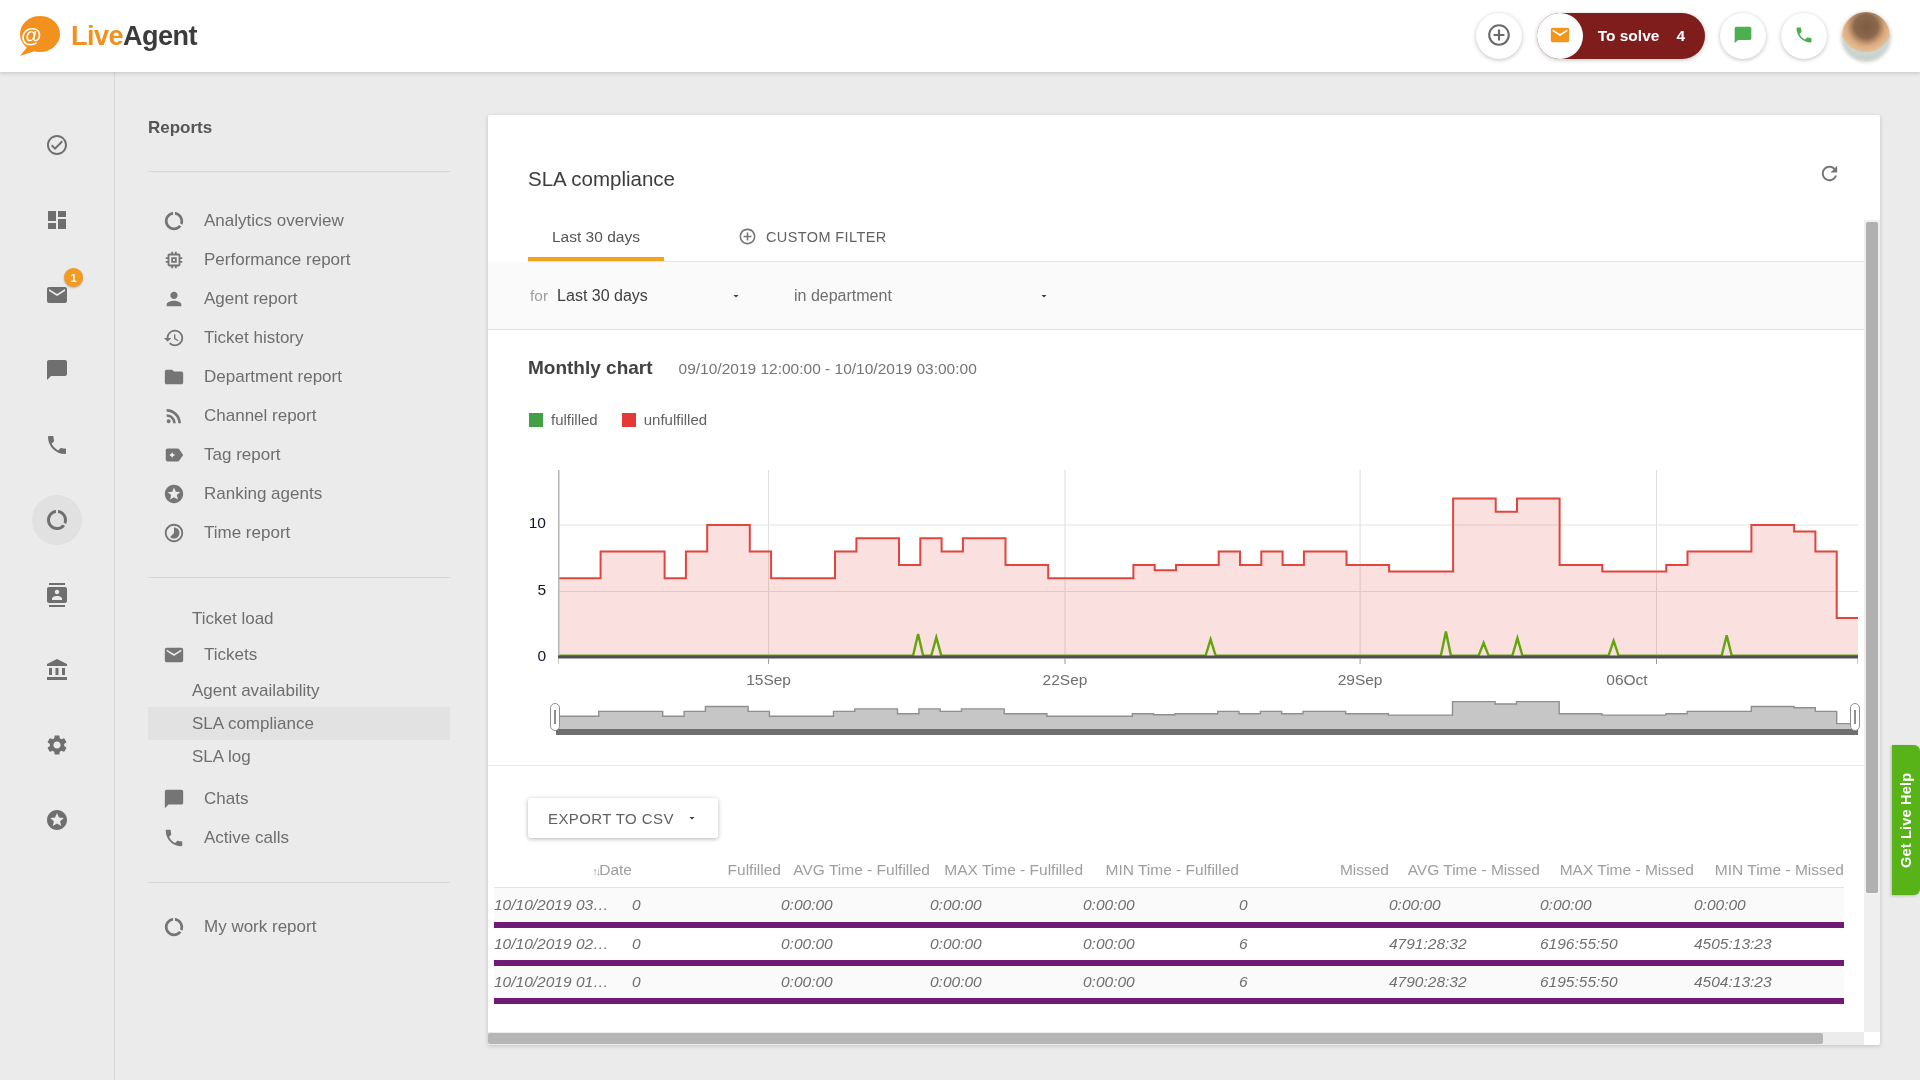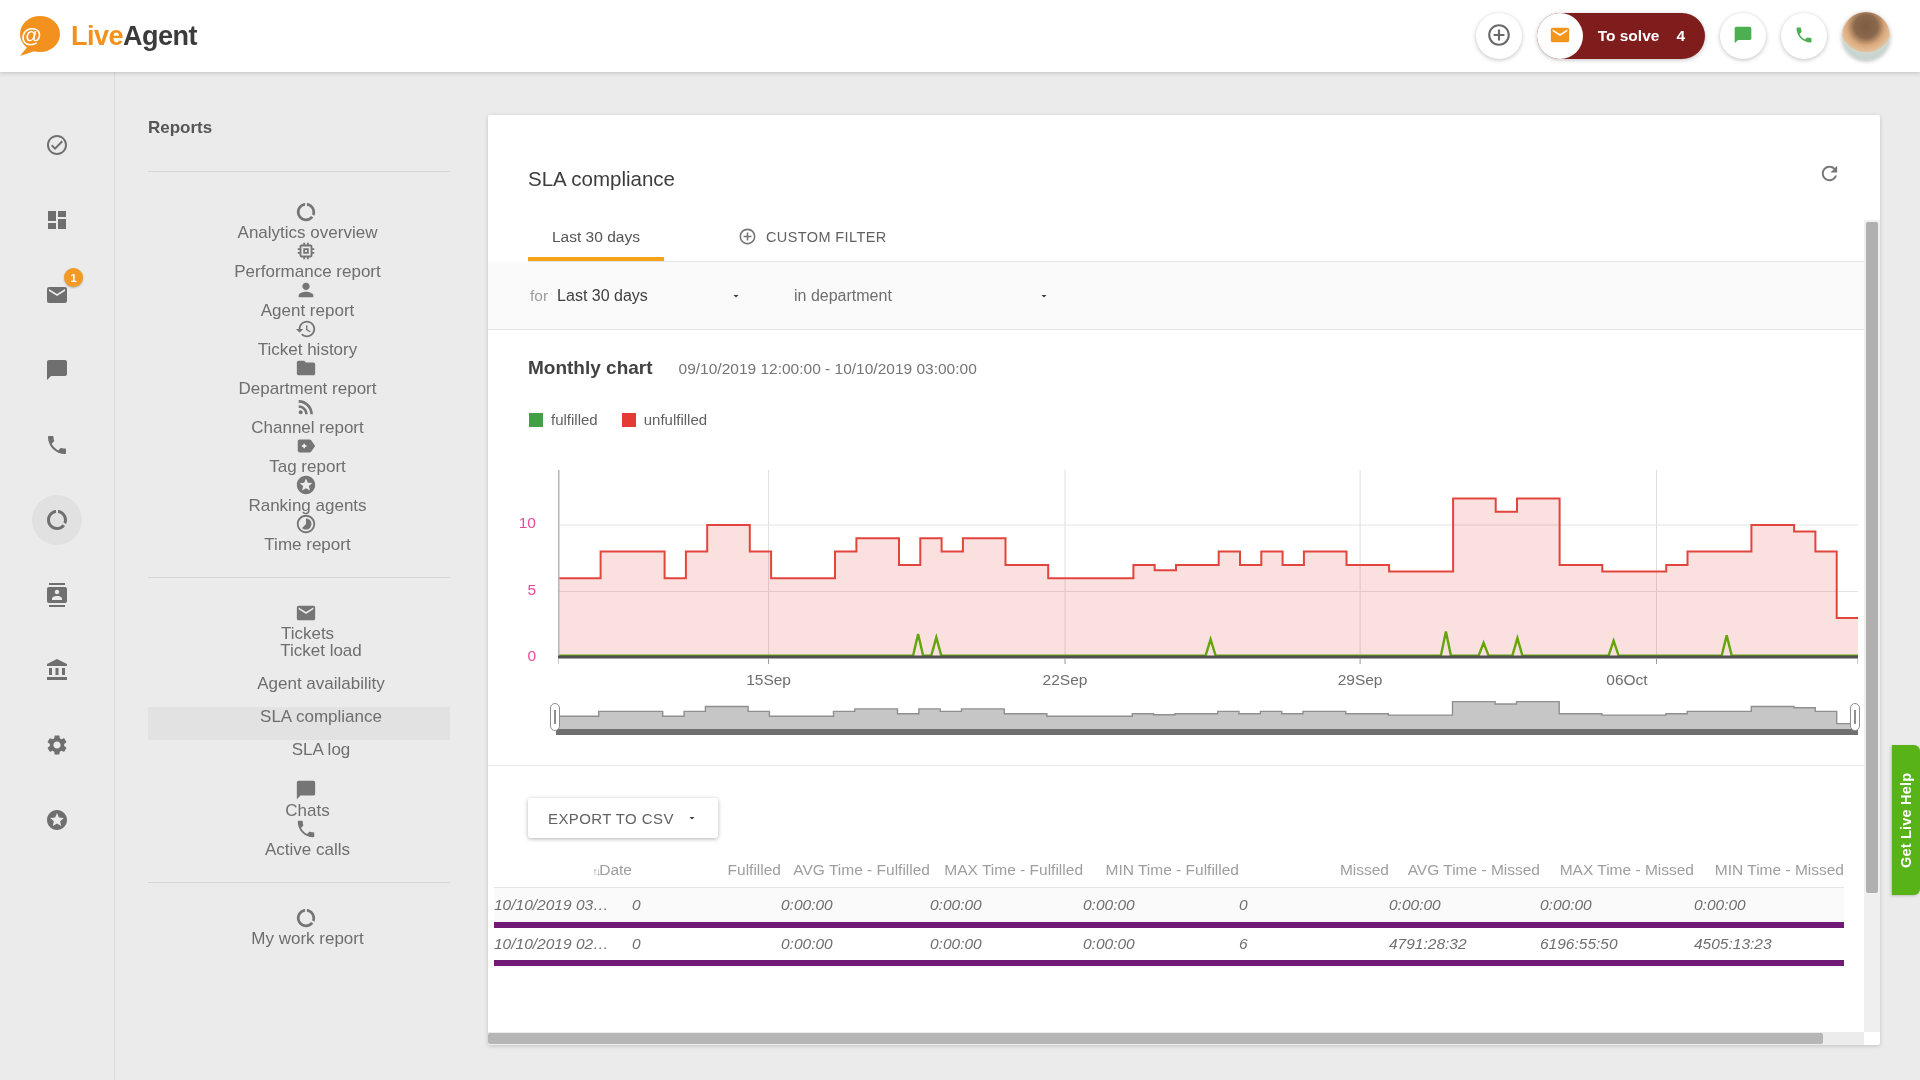--- a/index.html
+++ b/index.html
@@ -36,21 +36,21 @@
   .rail-badge { position:absolute; left:64px; top:11px; width:19px; height:19px; border-radius:50%;
                 background:#f29a23; color:#fff; font-size:11px; font-weight:bold; display:flex;
                 align-items:center; justify-content:center; box-shadow:0 1px 2px rgba(0,0,0,.25); }
   .rail-divider { position:absolute; left:114px; top:72px; bottom:0; width:1px; background:#d9d9d9; }
 
   
   .nav { position:absolute; left:148px; top:118px; width:302px; }
   .nav-title { font-size:17px; font-weight:bold; color:#565656; height:20px; margin-bottom:33px; }
   .nav-divider { height:1px; background:#d6d6d6; margin-bottom:29px; }
   .nav-divider2 { height:1px; background:#d6d6d6; margin:25px 0 24px 0; }
-  .nav-item { display:flex; align-items:center; height:39px; color:#6e6e6e; font-size:17px; cursor:pointer;flex-direction:column; }
+  .nav-item { display:flex; align-items:center; height:39px; color:#6e6e6e; font-size:17px; cursor:pointer; }
   .nav-item .ni-icon { width:24px; display:flex; margin-left:15px; color:#757575; }
   .nav-item .ni-label { margin-left:17px; }
   .nav-item.sub { height:33px; }
   .nav-item.sub .ni-label { margin-left:44px; }
   .nav-item.gap { margin-top:6px; }
   .nav-item.selected { background:#e2e2e2; }
 
   
   .panel { position:absolute; left:488px; top:115px; width:1392px; height:930px; background:#fff;
            border-radius:2px; box-shadow:0 1px 4px rgba(0,0,0,.18); overflow:hidden; }
@@ -75,21 +75,21 @@
   .caret { margin-left:auto; color:#3c3c3c; display:flex; }
 
   .section-head { position:absolute; left:40px; top:242px; display:flex; align-items:baseline; gap:26px; }
   .sec-title { font-size:19px; font-weight:bold; color:#424242; }
   .sec-range { font-size:15.5px; color:#757575; }
   .legend { position:absolute; left:41px; top:296px; display:flex; gap:24px; font-size:15px; color:#616161; }
   .lg-item { display:flex; align-items:center; gap:8px; }
   .lg-sq { width:14px; height:14px; display:inline-block; }
 
   .chart-box { position:absolute; left:70px; top:355px; width:1300px; height:196px; }
-  .y-label { position:absolute; left:12px; width:36px; text-align:right; font-size:15.5px; color:#ec4899; height:22px; }
+  .y-label { position:absolute; left:22px; width:36px; text-align:right; font-size:15.5px; color:#0f172a; height:22px; }
   .x-label { position:absolute; top:556px; width:80px; text-align:center; font-size:15.5px; color:#6e6e6e; }
 
   .mini-box { position:absolute; left:68px; top:583px; width:1302px; height:40px; cursor:pointer; }
   .mm-handle { position:absolute; top:588px; width:10px; height:28px; background:#fff; border:1px solid #8f8f8f;
                border-radius:5px; cursor:ew-resize; }
   .mm-handle::after { content:""; position:absolute; left:3px; top:6px; width:2px; height:14px; background:#8f8f8f; }
   .mm-handle.left { left:62px; } .mm-handle.right { left:1362px; }
 
   .sec-divider { position:absolute; left:0; right:16px; top:650px; height:1px; background:#e9e9e9; }
 
@@ -317,30 +317,30 @@
         </div>
         <div class="nav-item">
           <span class="ni-icon">
             <svg width="22" height="22" viewBox="0 0 24 24">
               <path d="M16.24 7.76C15.07 6.59 13.54 6 12 6v6l-4.24 4.24c2.34 2.34 6.14 2.34 8.49 0 2.34-2.34 2.34-6.14-.01-8.48zM12 2C6.48 2 2 6.48 2 12s4.48 10 10 10 10-4.48 10-10S17.52 2 12 2zm0 18c-4.42 0-8-3.58-8-8s3.58-8 8-8 8 3.58 8 8-3.58 8-8 8z" fill="currentColor"></path>
             </svg>
           </span>
           <span class="ni-label">Time report</span>
         </div>
         <div class="nav-divider2"></div>
-        <div class="nav-item">
-          <span class="ni-icon">
-            <svg width="22" height="22" viewBox="0 0 24 24">
-              <path d="M20 4H4c-1.1 0-2 .9-2 2v12c0 1.1.9 2 2 2h16c1.1 0 2-.9 2-2V6c0-1.1-.9-2-2-2zm0 4l-8 5-8-5V6l8 5 8-5v2z" fill="currentColor"></path>
-            </svg>
-          </span>
-          <span class="ni-label">Tickets</span>
-        </div>
         <div class="nav-item sub">
           <span class="ni-label">Ticket load</span>
+        </div>
+        <div class="nav-item">
+          <span class="ni-icon">
+            <svg width="22" height="22" viewBox="0 0 24 24">
+              <path d="M20 4H4c-1.1 0-2 .9-2 2v12c0 1.1.9 2 2 2h16c1.1 0 2-.9 2-2V6c0-1.1-.9-2-2-2zm0 4l-8 5-8-5V6l8 5 8-5v2z" fill="currentColor"></path>
+            </svg>
+          </span>
+          <span class="ni-label">Tickets</span>
         </div>
         <div class="nav-item sub">
           <span class="ni-label">Agent availability</span>
         </div>
         <div class="nav-item sub selected">
           <span class="ni-label">SLA compliance</span>
         </div>
         <div class="nav-item sub">
           <span class="ni-label">SLA log</span>
         </div>
@@ -503,20 +503,31 @@
               <td>10/10/2019 02…</td>
               <td>0</td>
               <td>0:00:00</td>
               <td>0:00:00</td>
               <td>0:00:00</td>
               <td>6</td>
               <td>4791:28:32</td>
               <td>6196:55:50</td>
               <td>4505:13:23</td>
             </tr>
+            <tr class="stripe">
+              <td>10/10/2019 01…</td>
+              <td>0</td>
+              <td>0:00:00</td>
+              <td>0:00:00</td>
+              <td>0:00:00</td>
+              <td>6</td>
+              <td>4790:28:32</td>
+              <td>6195:55:50</td>
+              <td>4504:13:23</td>
+            </tr>
           </tbody>
         </table>
       </div>
 
     <div class="hscroll">
         <div class="hthumb"></div>
       </div>
     <div class="vscroll">
         <div class="vthumb"></div>
       </div>

